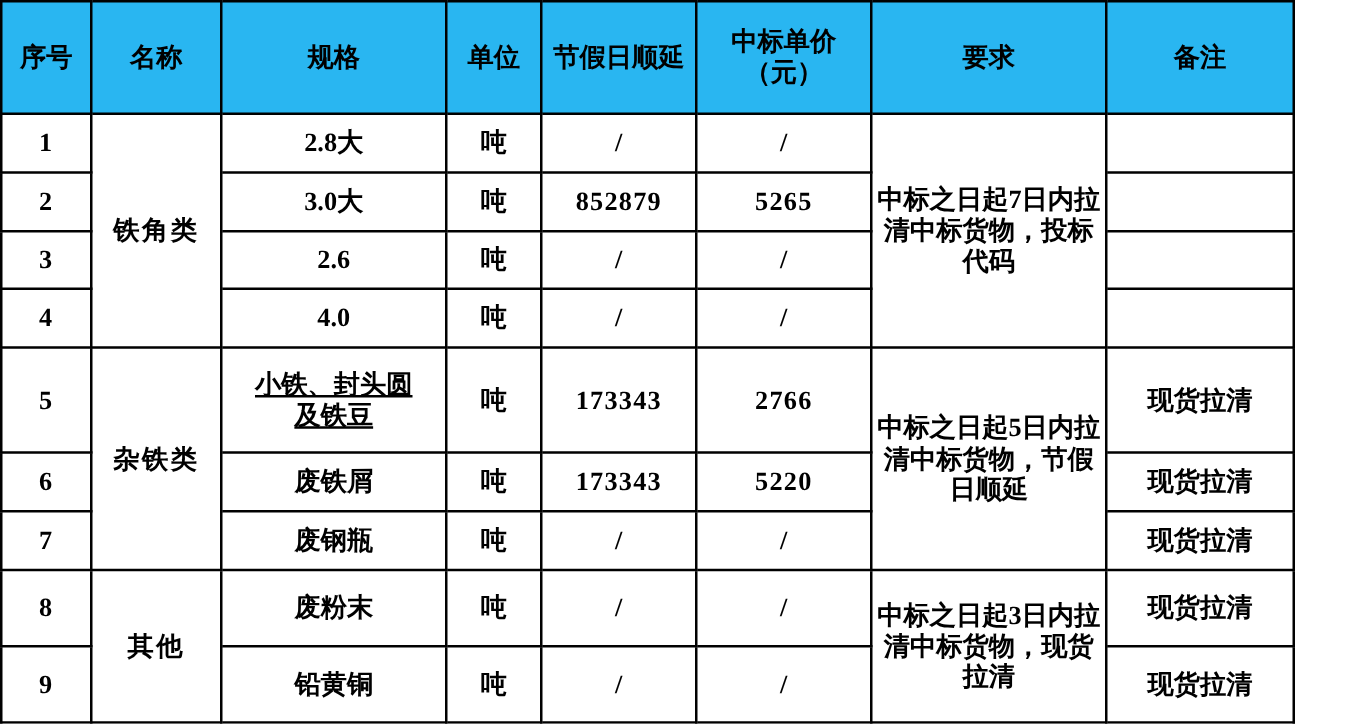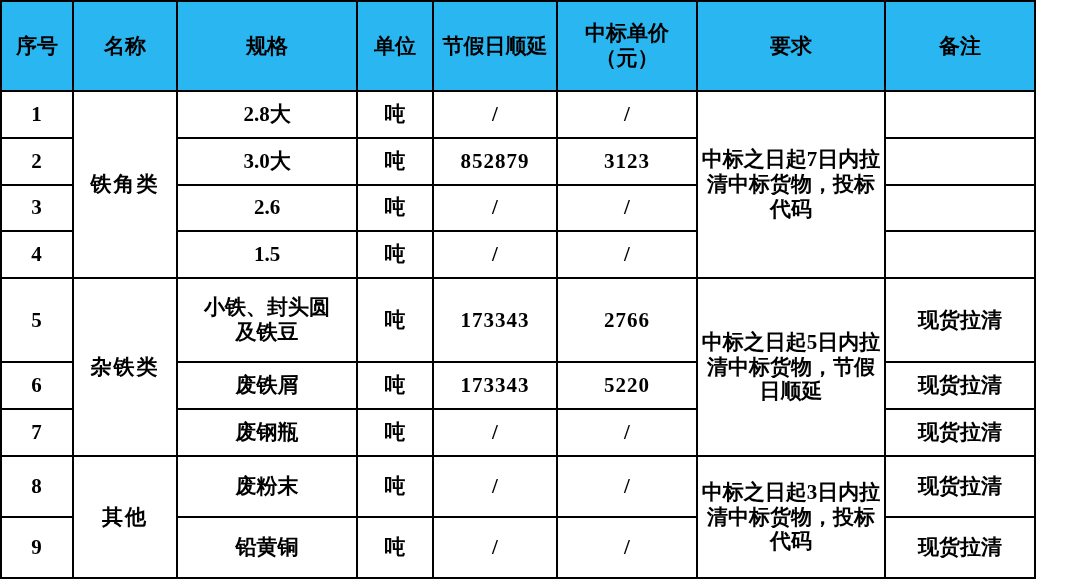--- a/index.html
+++ b/index.html
@@ -42,21 +42,21 @@
   .col-spec   { width: 180px; }
   .col-unit   { width: 76px; }
   .col-code   { width: 124px; }
   .col-price  { width: 140px; }
   .col-req    { width: 188px; }
   .col-remark { width: 150px; }
 
   .num { font-family: "Liberation Serif", serif; letter-spacing: 1px; }
   .slash { font-size: 22px; }
   .req-cell { font-size: 21px; line-height: 1.3; }
-  .two-line { line-height: 1.2; }
+  .two-line { line-height: 1.2; text-decoration: underline; }
   .wide-sp { letter-spacing: 2px; margin-top: 36px; }
 </style>
 </head>
 <body>
 
 <table id="bid-table">
   <colgroup>
     <col class="col-idx">
       <col class="col-name">
       <col class="col-spec">
@@ -90,34 +90,34 @@
       <td class="slash">/</td>
       <td class="slash">/</td>
       <td rowspan="4" class="req-cell">中标之日起7日内拉清中标货物，投标代码</td>
       <td></td>
     </tr>
     <tr>
       <td class="num">2</td>
       <td>3.0大</td>
       <td>吨</td>
       <td class="num">852879</td>
-      <td class="num">3123</td>
+      <td class="num">5265</td>
       <td></td>
     </tr>
     <tr>
       <td class="num">3</td>
       <td>2.6</td>
       <td>吨</td>
       <td class="slash">/</td>
       <td class="slash">/</td>
       <td></td>
     </tr>
     <tr>
       <td class="num">4</td>
-      <td>1.5</td>
+      <td>4.0</td>
       <td>吨</td>
       <td class="slash">/</td>
       <td class="slash">/</td>
       <td></td>
     </tr>
     <tr>
       <td class="num">5</td>
       <td rowspan="3" class="wide-sp">杂铁类</td>
       <td class="two-line">
         <div>小铁、封头圆</div>
@@ -145,21 +145,21 @@
       <td class="slash">/</td>
       <td>现货拉清</td>
     </tr>
     <tr>
       <td class="num">8</td>
       <td rowspan="2" class="wide-sp">其他</td>
       <td>废粉末</td>
       <td>吨</td>
       <td class="slash">/</td>
       <td class="slash">/</td>
-      <td rowspan="2" class="req-cell">中标之日起3日内拉清中标货物，投标代码</td>
+      <td rowspan="2" class="req-cell">中标之日起3日内拉清中标货物，现货拉清</td>
       <td>现货拉清</td>
     </tr>
     <tr>
       <td class="num">9</td>
       <td>铅黄铜</td>
       <td>吨</td>
       <td class="slash">/</td>
       <td class="slash">/</td>
       <td>现货拉清</td>
     </tr>

